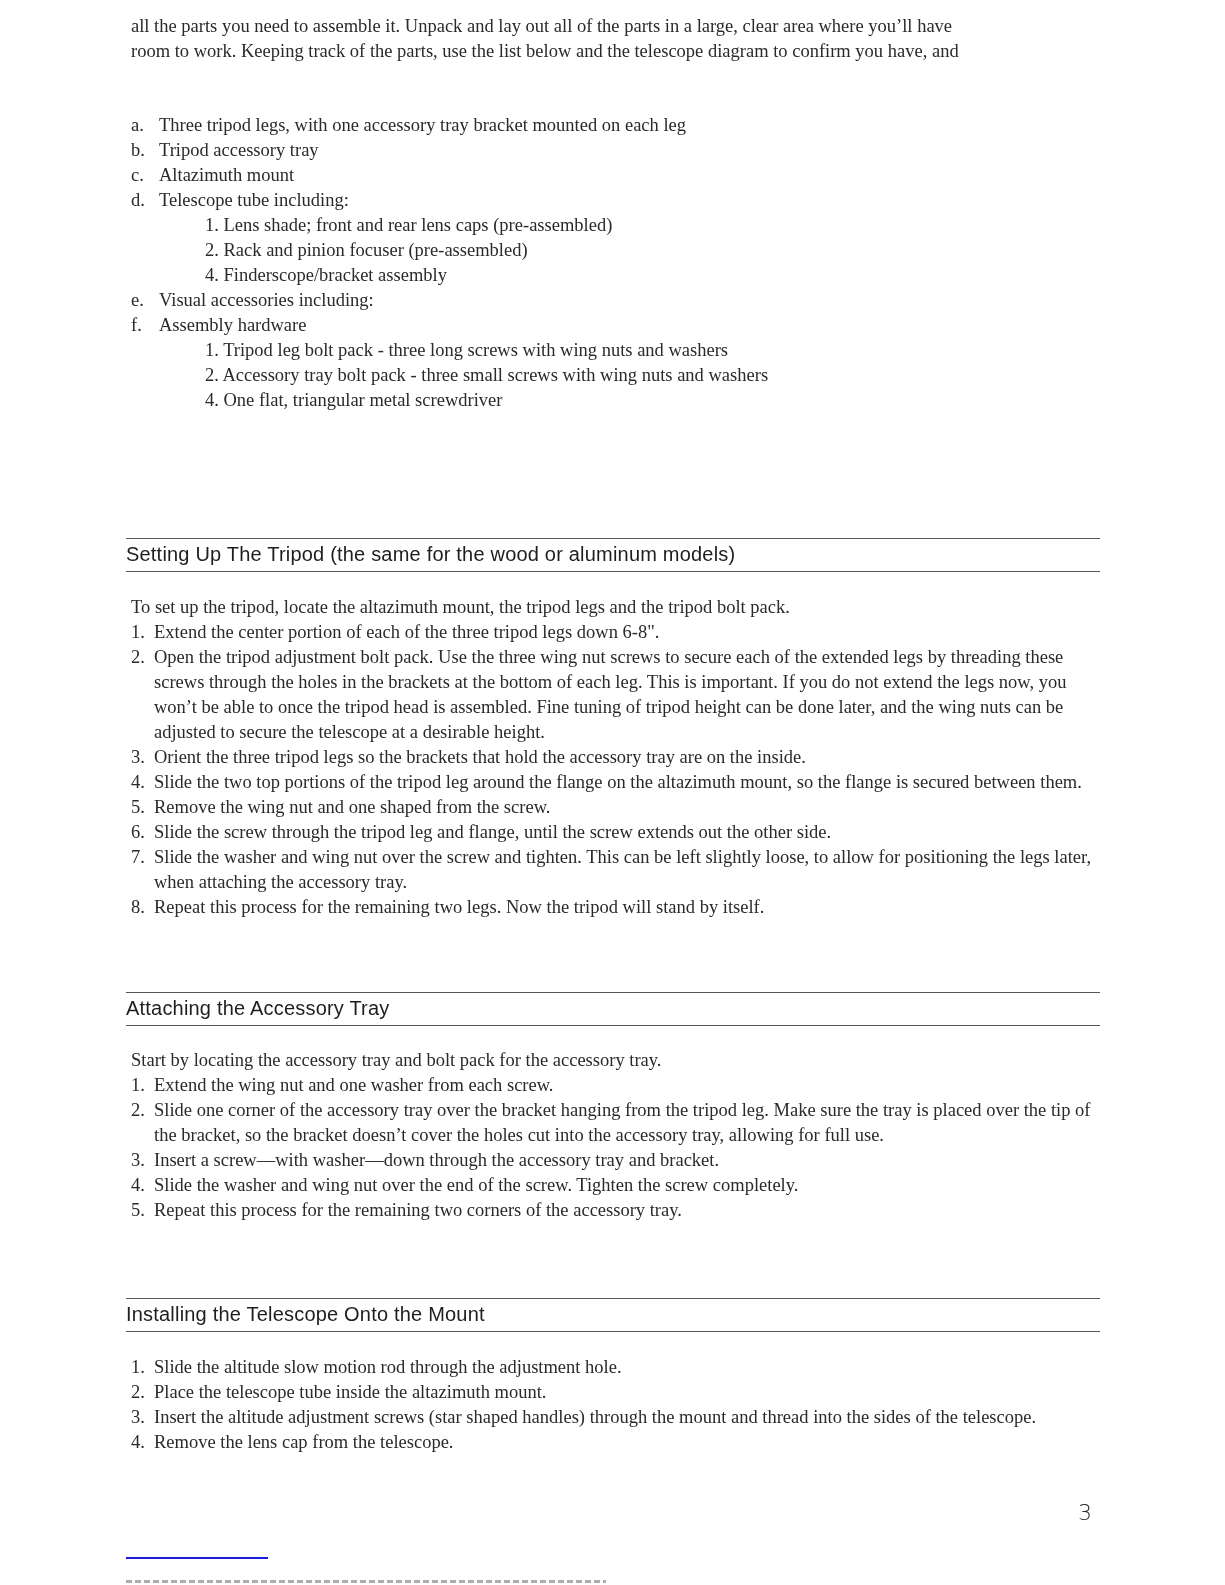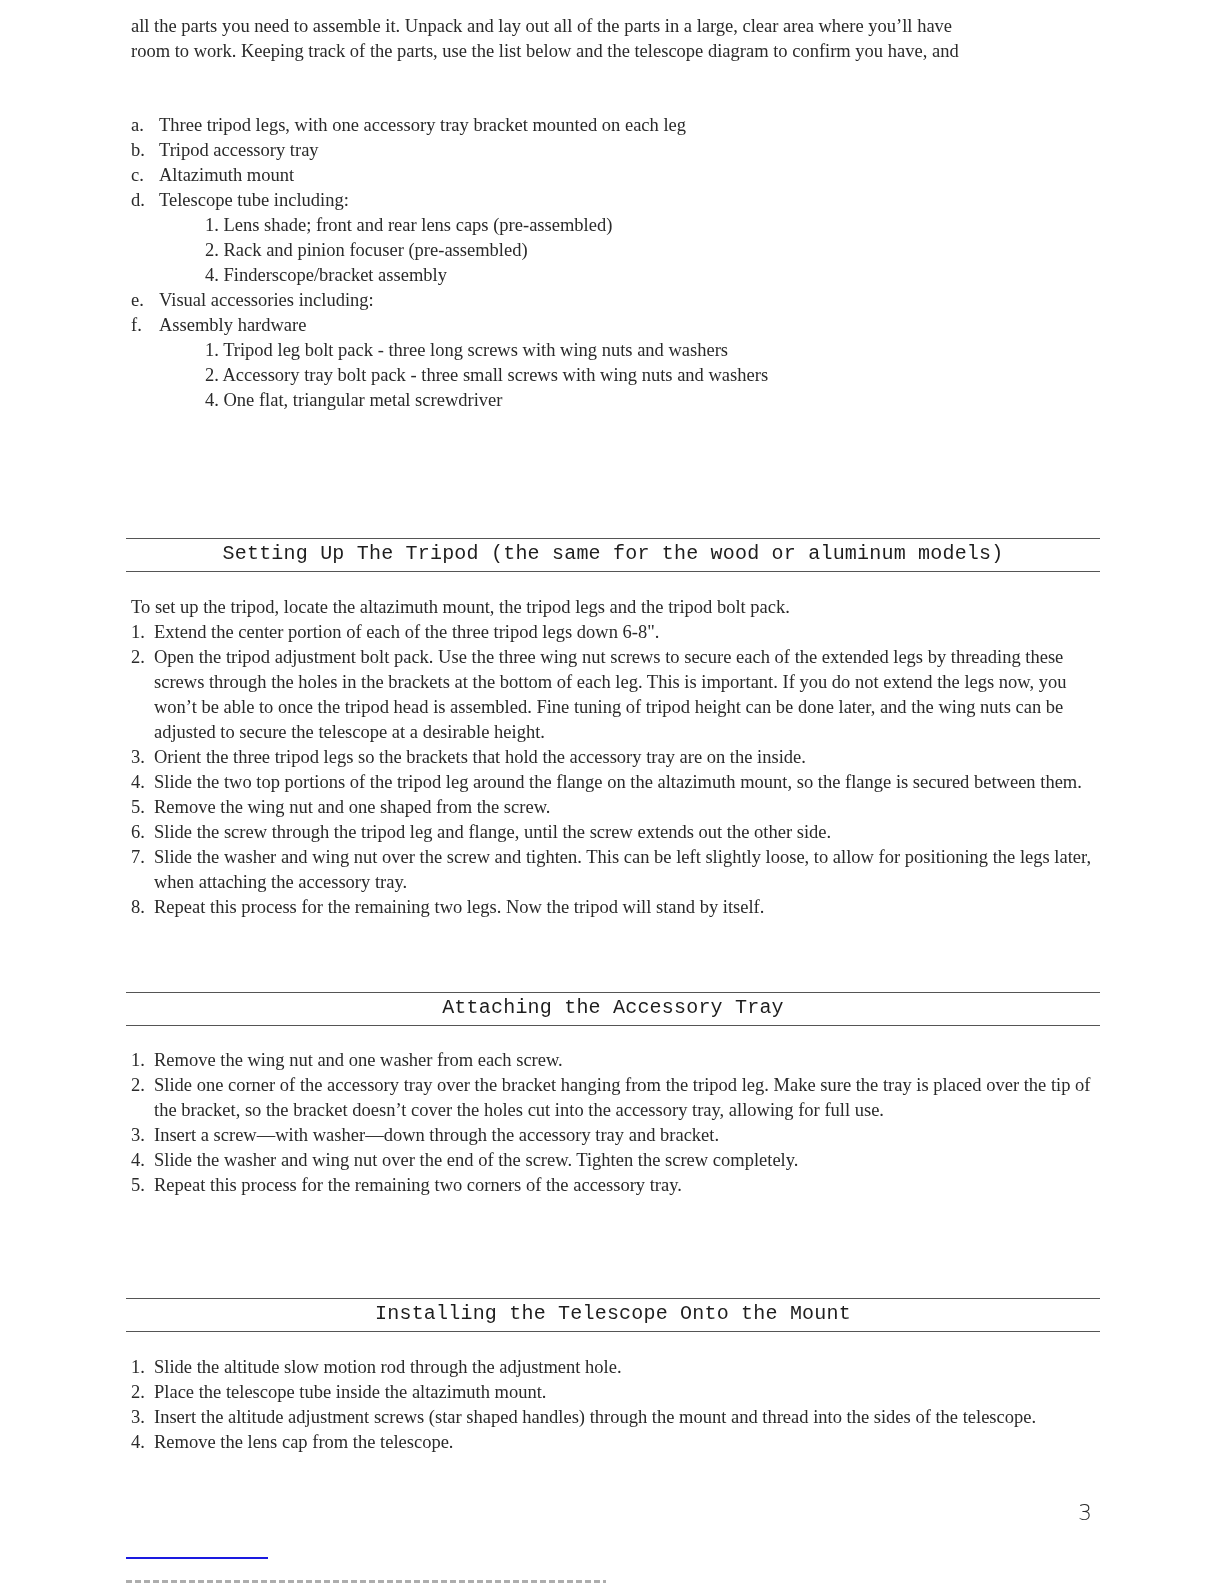--- a/index.html
+++ b/index.html
@@ -11,21 +11,21 @@
   .page { position: absolute; left: 0; top: 0; width: 1054px; height: 1585px; }
   .intro { position: absolute; left: 131px; top: 14px; width: 960px; line-height: 25px; }
   .parts { position: absolute; left: 131px; top: 113px; width: 900px; line-height: 25px; }
   .row { display: flex; white-space: nowrap; }
   .row .lbl { width: 28px; flex: none; }
   .row.sub { padding-left: 74px; }
   .row.plain { padding-left: 74px; }
   .section-head {
     position: absolute; left: 126px; width: 974px; height: 32px;
     border-top: 1.5px solid #555; border-bottom: 1.5px solid #555;
-    text-align: center; font-family: Liberation Mono, monospace;
+    font-family: Liberation Sans, sans-serif;
     font-size: 20px; line-height: 30px; color: #1e1e1e; letter-spacing: 0.2px;
   }
   .block { position: absolute; left: 131px; width: 970px; line-height: 25px; }
   .step { display: flex; }
   .step .num { width: 23px; flex: none; }
   .step .txt { flex: 1; }
   .page-num { position: absolute; left: 1078px; top: 1500px; font-size: 22px; font-family: "DejaVu Sans", sans-serif; font-weight: 300; }
   .footnote-rule { position: absolute; left: 126px; top: 1557px; width: 142px; height: 2px; background: #1a1ae0; }
   .footnote-cut { position: absolute; left: 126px; top: 1580px; width: 480px; height: 3px;
     background: repeating-linear-gradient(90deg, #777 0 6px, transparent 6px 9px); opacity: .6; }
@@ -105,23 +105,24 @@
         <span class="txt">Slide the washer and wing nut over the screw and tighten.  This can be left slightly loose, to allow for positioning the legs later, when attaching the accessory tray.</span>
       </div>
     <div class="step">
         <span class="num">8.</span>
         <span class="txt">Repeat this process for the remaining two legs.  Now the tripod will stand by itself.</span>
       </div>
   </div>
 
   <div class="section-head" style="top:992px;">Attaching the Accessory Tray</div>
   <div class="block" style="top:1048px;">
+    <div>Start by locating the accessory tray and bolt pack for the accessory tray.</div>
     <div class="step">
         <span class="num">1.</span>
-        <span class="txt">Remove the wing nut and one washer from each screw.</span>
+        <span class="txt">Extend the wing nut and one washer from each screw.</span>
       </div>
     <div class="step">
         <span class="num">2.</span>
         <span class="txt">Slide one corner of the accessory tray over the bracket hanging from the tripod leg.  Make sure the tray is placed over the tip of the bracket, so the bracket doesn’t cover the holes cut into the accessory tray, allowing for full use.</span>
       </div>
     <div class="step">
         <span class="num">3.</span>
         <span class="txt">Insert a screw—with washer—down through the accessory tray and bracket.</span>
       </div>
     <div class="step">

